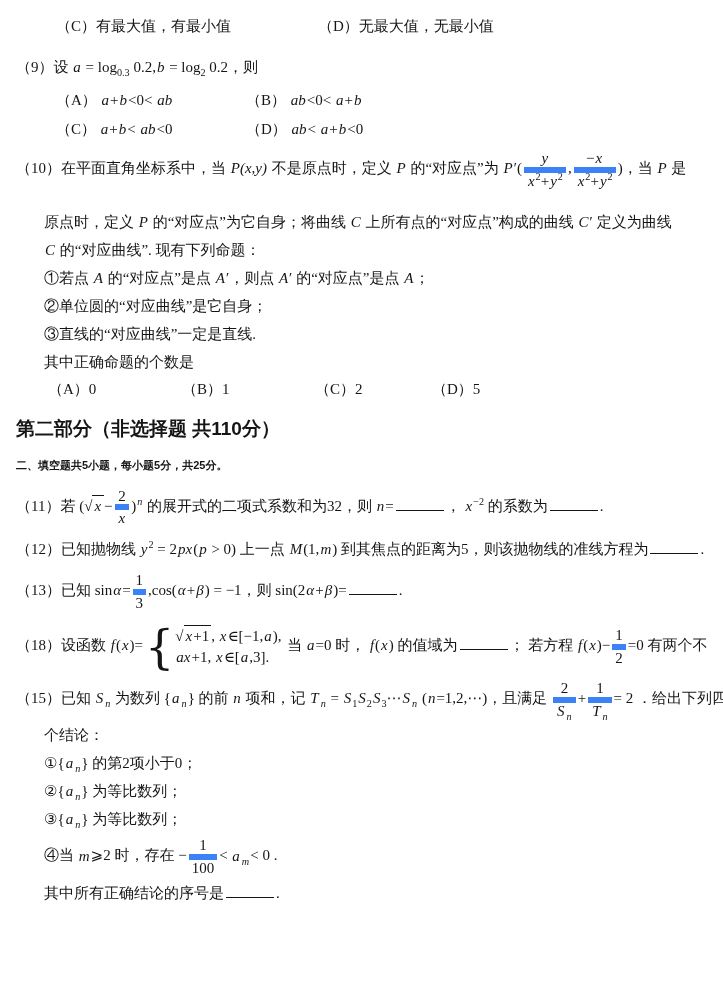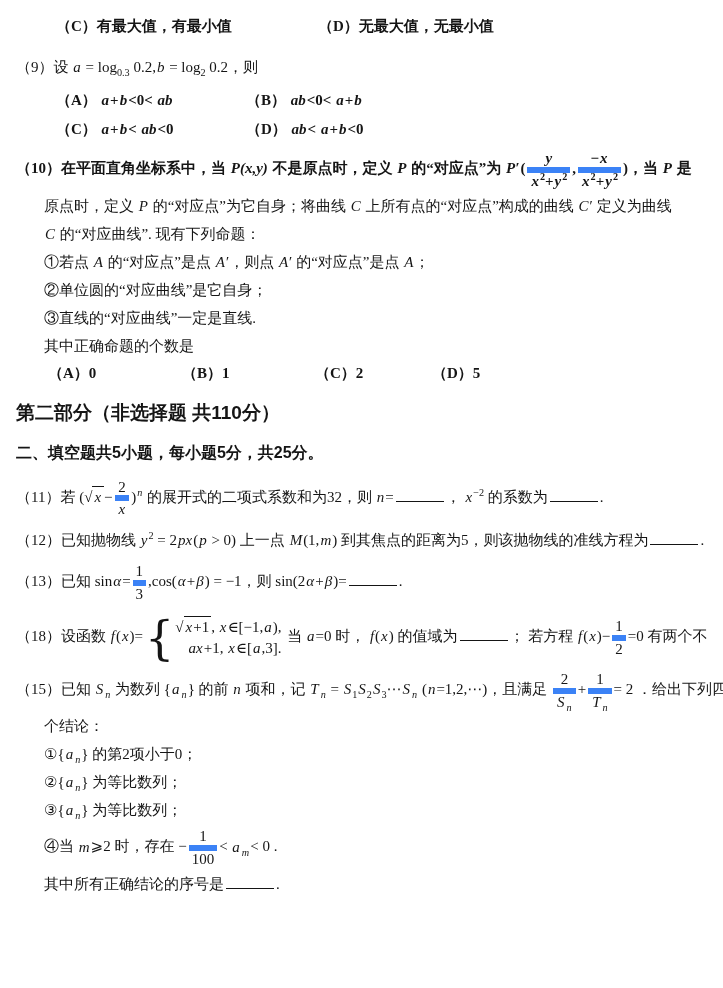--- a/index.html
+++ b/index.html
@@ -7,21 +7,21 @@
     width:723px;height:988px;background:#ffffff;color:#151515;
     font-family:"Liberation Serif","DejaVu Serif",serif;
     font-size:15px;line-height:1.4;overflow:hidden;
   }
   .page{padding:16px 10px 0 16px;box-sizing:border-box;}
   .line{margin:0 0 8px 0;white-space:nowrap;}
   .cont{padding-left:28px;}
   .items{padding-left:28px;}
   
   .optrow{display:flex;margin:0 0 8px 0;}
-  .optrow .opt{white-space:nowrap;font-weight:bold;}
+  .optrow .opt{white-space:nowrap;}
   .row-q8{padding-left:40px;margin-bottom:20px;}
   .row-q8 .opt:first-child{width:262px;}
   .row-q9{padding-left:40px;}
   .row-q9 .opt:first-child{width:190px;}
   .row-q9.last{margin-bottom:8px;}
   .row-q10{padding-left:32px;margin-bottom:16px;}
   .row-q10 .opt.c1{width:134px;}
   .row-q10 .opt.c2{width:133px;}
   .row-q10 .opt.c3{width:117px;}
   
@@ -30,32 +30,32 @@
   .sub{vertical-align:sub;font-size:0.68em;line-height:0;}
   .frac{display:inline-block;vertical-align:middle;text-align:center;margin:0 2px;line-height:1.12;}
   .frac .num{display:block;padding:0 3px;}
   .frac .den{display:block;border-top:6px solid #3b82f6;padding:0 3px;}
   .sqrt{display:inline-block;white-space:nowrap;vertical-align:baseline;}
   .rsign{display:inline-block;}
   .rbody{display:inline-block;border-top:1px solid #151515;padding:0 2px 0 1px;}
   .blank{display:inline-block;width:46px;height:3px;border-bottom:1.4px solid #151515;margin:0 2px;vertical-align:baseline;}
   .cases{display:inline-flex;align-items:center;vertical-align:middle;margin:0 2px;}
   .brace{font-family:"DejaVu Serif",serif;font-size:46px;line-height:46px;font-weight:400;margin-right:1px;}
-  .crows{display:inline-flex;flex-direction:column;align-items:flex-end;}
+  .crows{display:inline-flex;flex-direction:column;}
   .crow{white-space:nowrap;line-height:1.45;}
   
   .part2-header{
     text-align:left;font-weight:bold;font-size:19px;margin:14px 0 16px 0;
     font-family:"Liberation Sans","DejaVu Sans",sans-serif;
   }
   .section-intro{
-    font-weight:bold;font-size:16px;margin:0 0 14px 0;
+    font-weight:bold;font-size:11px;margin:0 0 14px 0;
     font-family:"Liberation Sans","DejaVu Sans",sans-serif;
   }
-  .tall{margin-bottom:6px;font-weight:bold;}
+  .tall{margin-bottom:22px;}
   .q-block{margin-bottom:10px;}
   .mb12{margin-bottom:12px;}
   .mb6{margin-bottom:6px;}
   .mb7{margin-bottom:7px;}
 </style>
 </head>
 <body>
 
 <div class="page">
 

